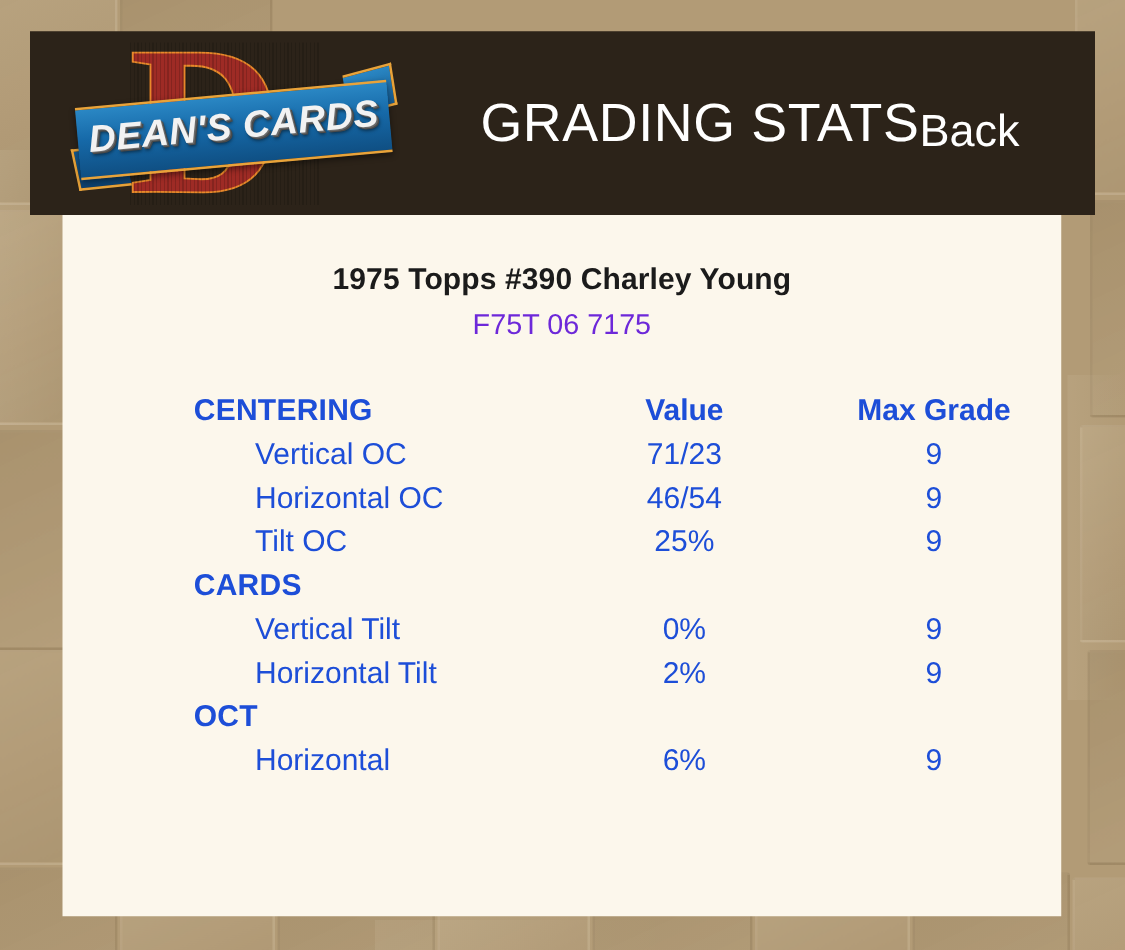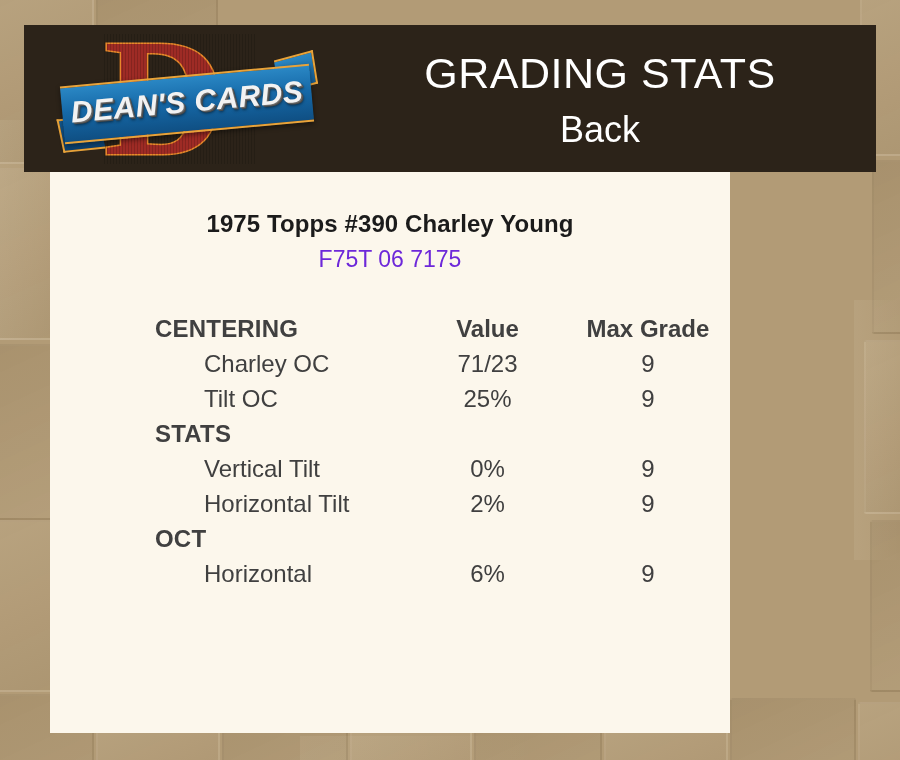--- a/index.html
+++ b/index.html
@@ -145,21 +145,20 @@
   }
 
   
   #header-titles {
     position: absolute;
     left: 300px;
     top: 0;
     width: 552px;
     height: 147px;
     display: flex;
-    flex-direction: column;
     align-items: center;
     justify-content: center;
     color: #ffffff;
   }
   #header-titles .title-main {
     font-size: 43px;
     line-height: 50px;
     font-weight: normal;
     letter-spacing: 0.5px;
     white-space: nowrap;
@@ -170,21 +169,21 @@
     font-weight: normal;
     margin-top: 12px;
     white-space: nowrap;
   }
 
   
   #content-panel {
     position: absolute;
     left: 50px;
     top: 172px;
-    width: 680px;
+    width: 799px;
     height: 561px;
     background: #fcf7ec;
   }
 
   #card-heading {
     margin-top: 38px;
     text-align: center;
     font-size: 24px;
     font-weight: bold;
     color: #1b1b1b;
@@ -196,21 +195,21 @@
     font-size: 23px;
     font-weight: normal;
     color: #6d28d9;
   }
 
   
   #stats-table {
     margin: 38px 0 0 0;
     width: 100%;
     border-collapse: collapse;
-    color: #404040;
+    color: #1d4ed8;
   }
   #stats-table col.c-label { width: 400px; }
   #stats-table col.c-value { width: 196px; }
   #stats-table col.c-grade { width: 204px; }
 
   #stats-table th,
   #stats-table td {
     padding: 0;
     height: 35px;
     vertical-align: middle;
@@ -301,31 +300,36 @@
         <col class="c-value">
         <col class="c-grade">
     </colgroup>
     <tbody id="stats-body">
         <tr>
           <th class="col-head-label">CENTERING</th>
           <th class="col-head-value">Value</th>
           <th class="col-head-grade">Max Grade</th>
         </tr>
         <tr>
-          <td class="row-label">Charley OC</td>
+          <td class="row-label">Vertical OC</td>
           <td class="cell-value">71/23</td>
+          <td class="cell-grade">9</td>
+        </tr>
+        <tr>
+          <td class="row-label">Horizontal OC</td>
+          <td class="cell-value">46/54</td>
           <td class="cell-grade">9</td>
         </tr>
         <tr>
           <td class="row-label">Tilt OC</td>
           <td class="cell-value">25%</td>
           <td class="cell-grade">9</td>
         </tr>
         <tr>
-          <td class="section-label">STATS</td>
+          <td class="section-label">CARDS</td>
           <td></td>
           <td></td>
         </tr>
         <tr>
           <td class="row-label">Vertical Tilt</td>
           <td class="cell-value">0%</td>
           <td class="cell-grade">9</td>
         </tr>
         <tr>
           <td class="row-label">Horizontal Tilt</td>

